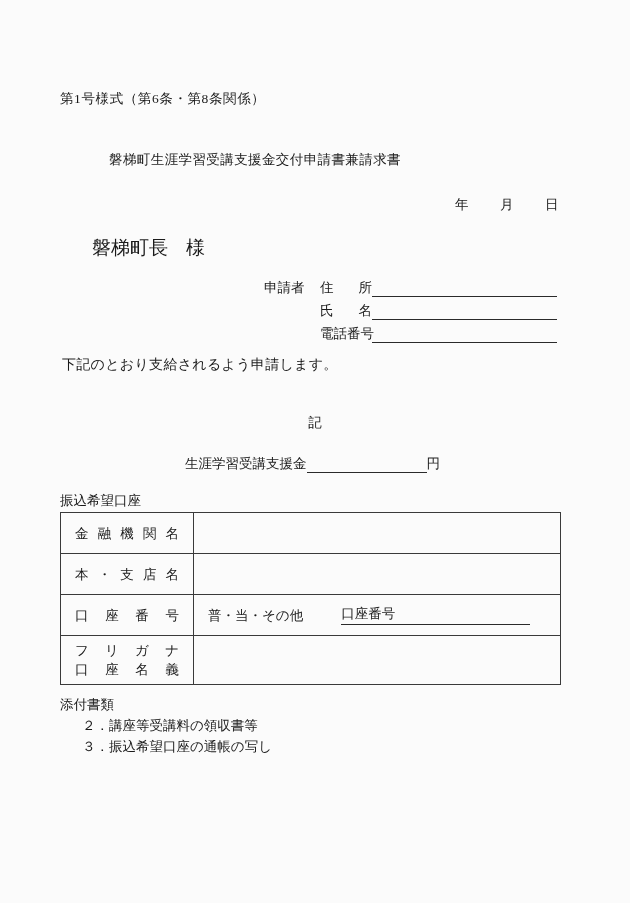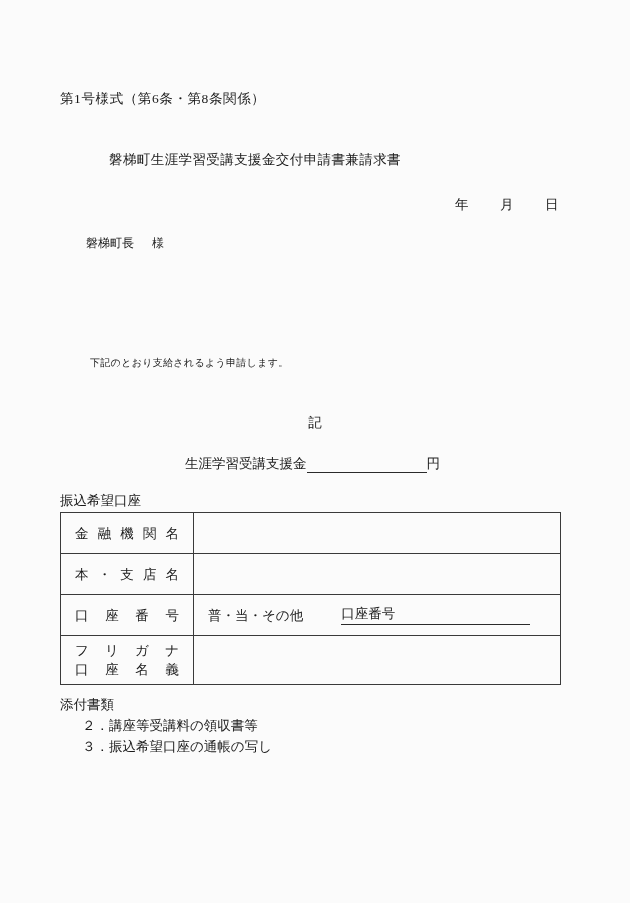--- a/index.html
+++ b/index.html
@@ -46,23 +46,23 @@
     left: 455px;
     top: 196px;
     font-size: 13.5px;
     white-space: nowrap;
   }
   #date-line .dseg { display: inline-block; width: 45px; }
   #date-line .dseg:last-child { width: auto; }
 
   
   #addressee {
-    left: 86px;
+    left: 92px;
     top: 235px;
-    font-size: 12px;
+    font-size: 19px;
     white-space: nowrap;
   }
   #addressee .gap { display: inline-block; width: 18px; }
 
   
   #applicant-block {
     left: 264px;
     top: 274px;
     font-size: 13.5px;
   }
@@ -84,23 +84,23 @@
   }
   .applicant-label.tight { letter-spacing: 0; justify-content: flex-start; }
   .applicant-rule {
     width: 185px;
     border-bottom: 1px solid #2a2a2a;
     height: 17px;
   }
 
   
   #statement {
-    left: 90px;
+    left: 62px;
     top: 356px;
-    font-size: 10px;
+    font-size: 14px;
     letter-spacing: 0.3px;
     white-space: nowrap;
   }
 
   
   #ki-marker {
     left: 0;
     top: 414px;
     width: 630px;
     text-align: center;
@@ -207,20 +207,43 @@
   <div class="abs" id="doc-title">磐梯町生涯学習受講支援金交付申請書兼請求書</div>
 
   <div class="abs" id="date-line">
     <span class="dseg">年</span><span class="dseg">月</span><span class="dseg">日</span>
   </div>
 
   <div class="abs" id="addressee">
     <span>磐梯町長</span><span class="gap"></span><span>様</span>
   </div>
 
+  <div class="abs" id="applicant-block">
+    <div class="applicant-row">
+      <span class="applicant-prefix">申請者</span>
+      <span class="applicant-label">
+          <span>住</span>
+          <span>所</span>
+        </span>
+      <span class="applicant-rule"></span>
+    </div>
+    <div class="applicant-row">
+      <span class="applicant-prefix"></span>
+      <span class="applicant-label">
+          <span>氏</span>
+          <span>名</span>
+        </span>
+      <span class="applicant-rule"></span>
+    </div>
+    <div class="applicant-row">
+      <span class="applicant-prefix"></span>
+      <span class="applicant-label tight">電話番号</span>
+      <span class="applicant-rule"></span>
+    </div>
+  </div>
 
   <div class="abs" id="statement">下記のとおり支給されるよう申請します。</div>
 
   <div class="abs" id="ki-marker">記</div>
 
   <div class="abs" id="amount-line">
     <span>生涯学習受講支援金</span>
     <span class="amt-rule"></span>
     <span>円</span>
   </div>

